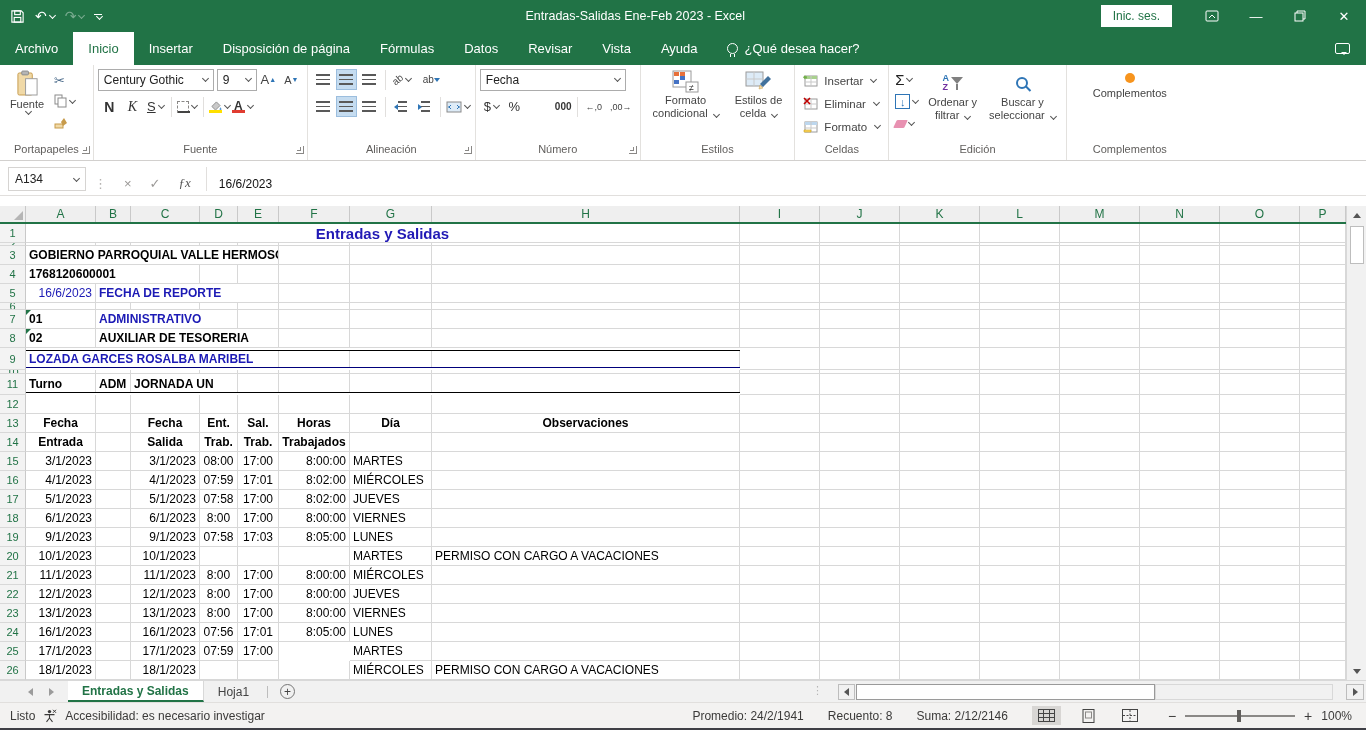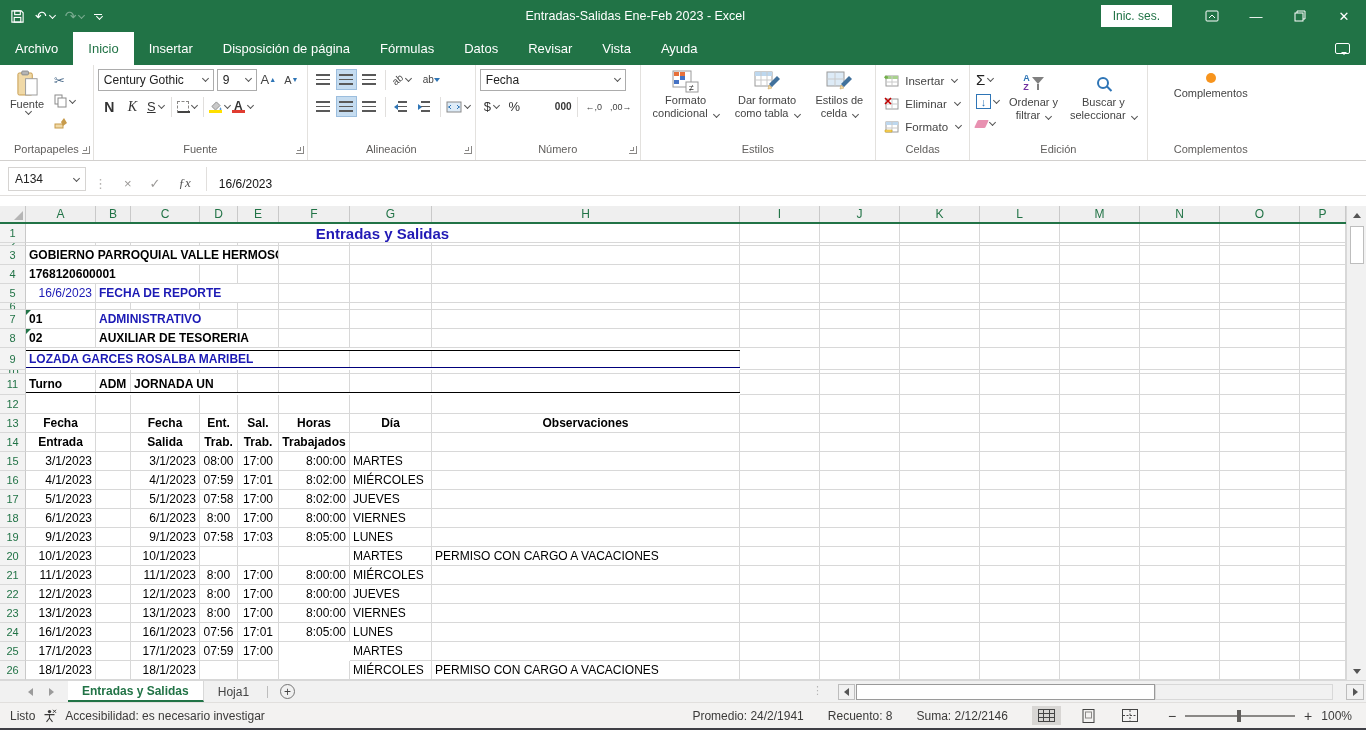--- a/index.html
+++ b/index.html
@@ -207,20 +207,24 @@
 <div class="menubar">
   <span class="mtab">Archivo</span>
   <span class="mtab active">Inicio</span>
   <span class="mtab">Insertar</span>
   <span class="mtab">Disposición de página</span>
   <span class="mtab">Fórmulas</span>
   <span class="mtab">Datos</span>
   <span class="mtab">Revisar</span>
   <span class="mtab">Vista</span>
   <span class="mtab">Ayuda</span>
+  <span class="tellme">
+    <i class="bulb"></i>
+    <span>¿Qué desea hacer?</span>
+  </span>
   <span class="menububble">
       <i class="cmt"></i>
     </span>
 </div>
 
 <div class="ribbon">
 
   <div class="grp">
     <div class="grp-c">
       <div class="bigbtn">
@@ -395,33 +399,20 @@
             <rect x="1" y="1" width="18" height="16" fill="#fff" stroke="#9A9A9A"></rect>
             <rect x="2" y="2" width="5" height="4" fill="#E8703A"></rect>
             <rect x="2" y="10" width="5" height="4" fill="#4472C4"></rect>
             <rect x="8" y="6" width="5" height="4" fill="#4472C4"></rect>
             <rect x="8" y="2" width="5" height="4" fill="#E8703A"></rect>
             <rect x="14" y="12" width="12" height="10" fill="#fff" stroke="#9A9A9A"></rect>
             <text x="17" y="21" font-size="9" fill="#333">≠</text>
           </svg>
         <span>Formato</span>
         <span><span>condicional</span> <i class="cv dark"></i></span>
-      </div>
-      <div class="stybtn">
-        <svg width="27" height="24" viewBox="0 0 27 24">
-            <rect x="1" y="2" width="17" height="14" fill="#fff" stroke="#9A9A9A"></rect>
-            <rect x="1" y="2" width="17" height="4" fill="#BDD7EE"></rect>
-            <line x1="1" y1="10" x2="18" y2="10" stroke="#C9C9C9"></line>
-            <line x1="7" y1="2" x2="7" y2="16" stroke="#C9C9C9"></line>
-            <line x1="13" y1="2" x2="13" y2="16" stroke="#C9C9C9"></line>
-            <path d="M15 14l8-8 3 3-8 8z" fill="#41719C"></path>
-            <path d="M14 19l1-4 3 3z" fill="#F0D9A7" stroke="#C79B4B" stroke-width=".5"></path>
-          </svg>
-        <span>Dar formato</span>
-        <span><span>como tabla</span> <i class="cv dark"></i></span>
       </div>
       <div class="stybtn">
         <svg width="27" height="24" viewBox="0 0 27 24">
             <rect x="1" y="2" width="17" height="14" fill="#DDEBF7" stroke="#9A9A9A"></rect>
             <line x1="1" y1="9" x2="18" y2="9" stroke="#C9C9C9"></line>
             <line x1="9" y1="2" x2="9" y2="16" stroke="#C9C9C9"></line>
             <path d="M15 14l8-8 3 3-8 8z" fill="#41719C"></path>
             <path d="M14 19l1-4 3 3z" fill="#F0D9A7" stroke="#C79B4B" stroke-width=".5"></path>
           </svg>
         <span>Estilos de</span>

